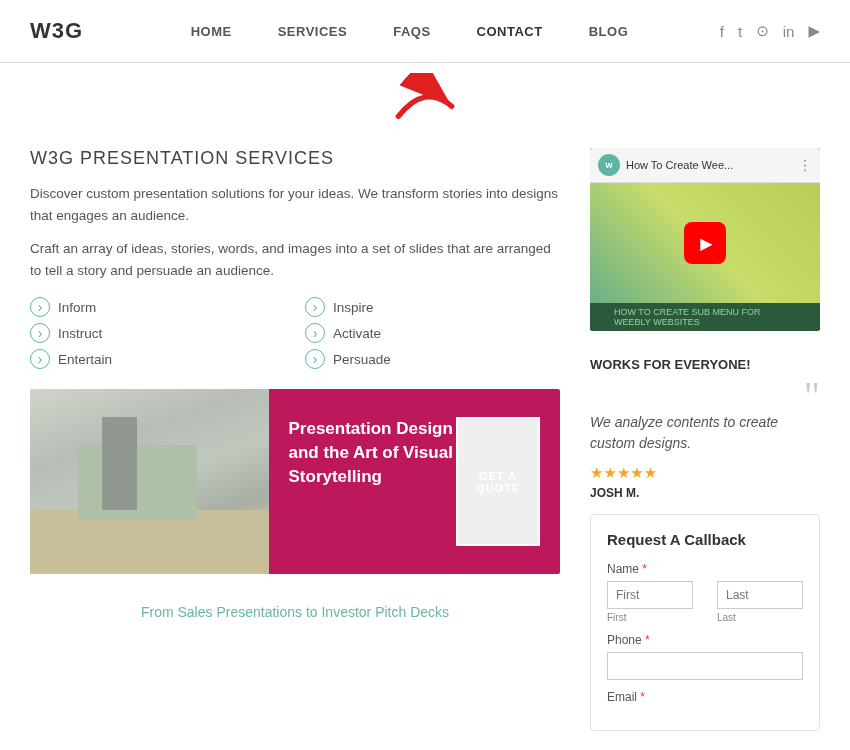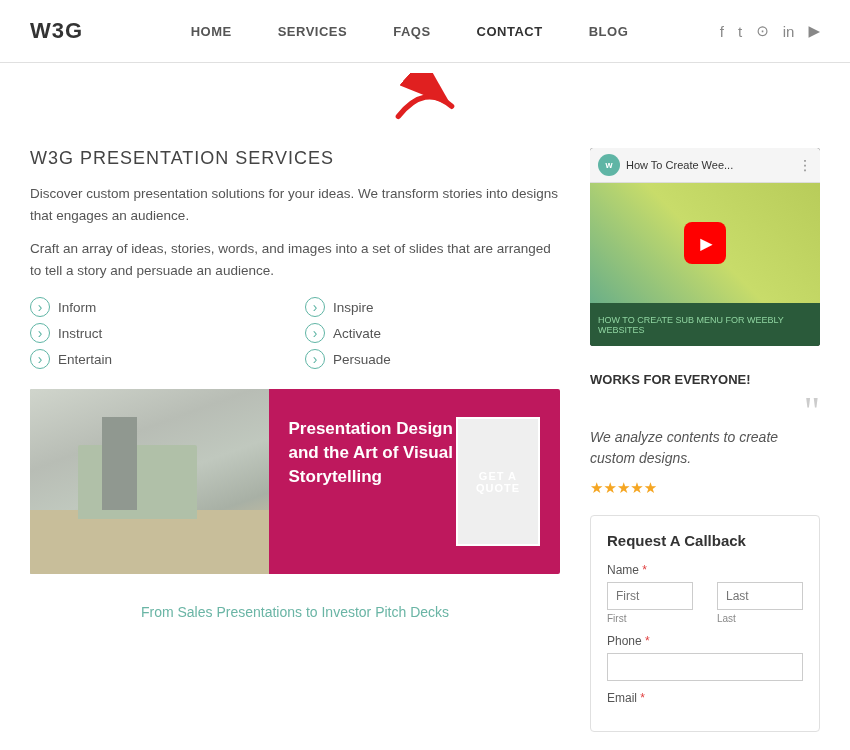--- a/index.html
+++ b/index.html
@@ -104,21 +104,21 @@
     .video-thumbnail::before {
       content: ''; position: absolute; top: 0; left: 0; right: 0; bottom: 0;
       background: linear-gradient(45deg, #6aaf88 0%, #c8dc6a 50%, #b8cc5a 100%);
     }
     .play-btn {
       width: 42px; height: 42px; background: #ff0000; border-radius: 8px;
       display: flex; align-items: center; justify-content: center; position: relative; z-index: 1;
     }
     .play-btn::after { content: '▶'; color: white; font-size: 16px; margin-left: 3px; }
     .video-bottom-bar {
-      background: #2a5a3a; height: 43px; display: flex; align-items: center; padding: 0 8px;
+      background: #2a5a3a; height: 28px; display: flex; align-items: center; padding: 0 24px;
     }
     .video-bottom-text { color: #8fd4a0; font-size: 9px; }
 
     
     .testimonial-section { padding: 10px 0 14px 0; }
     .works-title { font-size: 13px; font-weight: bold; color: #333; margin-bottom: 8px; }
     .quote-mark { color: #ccc; font-size: 40px; font-family: Georgia, serif; line-height: 0.8; float: right; }
     .testimonial-text { font-style: italic; color: #555; font-size: 14px; line-height: 1.5; margin-bottom: 10px; clear: both; }
     .stars { color: #f5a623; font-size: 15px; margin-bottom: 4px; }
     .testimonial-author { font-size: 12px; font-weight: bold; color: #333; }
@@ -246,20 +246,21 @@
       </div>
     </div>
 
     <div class="testimonial-section">
       <div class="works-title">WORKS FOR EVERYONE!</div>
       <div style="overflow:hidden;">
         <span class="quote-mark">"</span>
         <p class="testimonial-text">We analyze contents to create custom designs.</p>
       </div>
       <div class="stars">★★★★★</div>
+      <div class="testimonial-author">JOSH M.</div>
     </div>
 
     <div class="callback-box">
       <div class="callback-title">Request A Callback</div>
 
       <div class="form-field">
         <label class="form-label">
           <span>Name</span>
           <span class="required"> *</span>
         </label>

